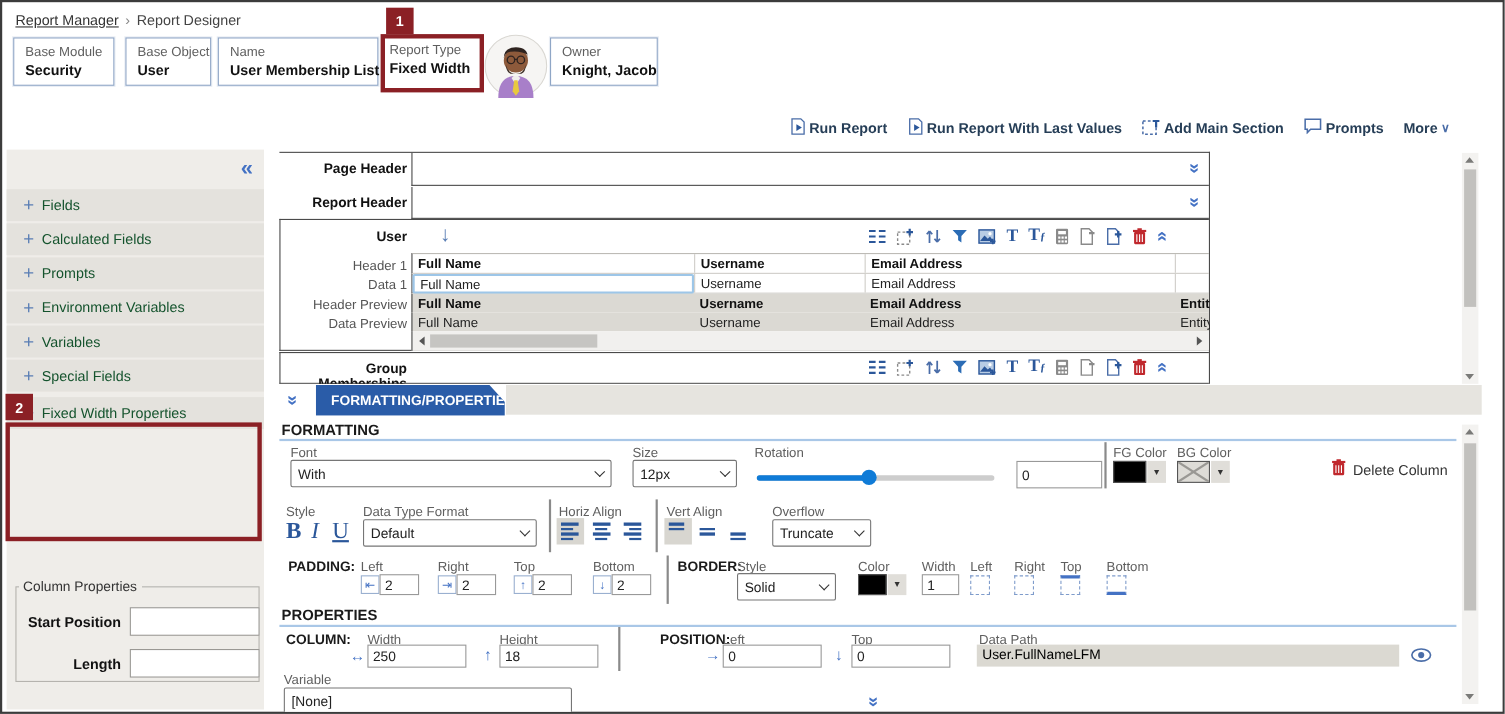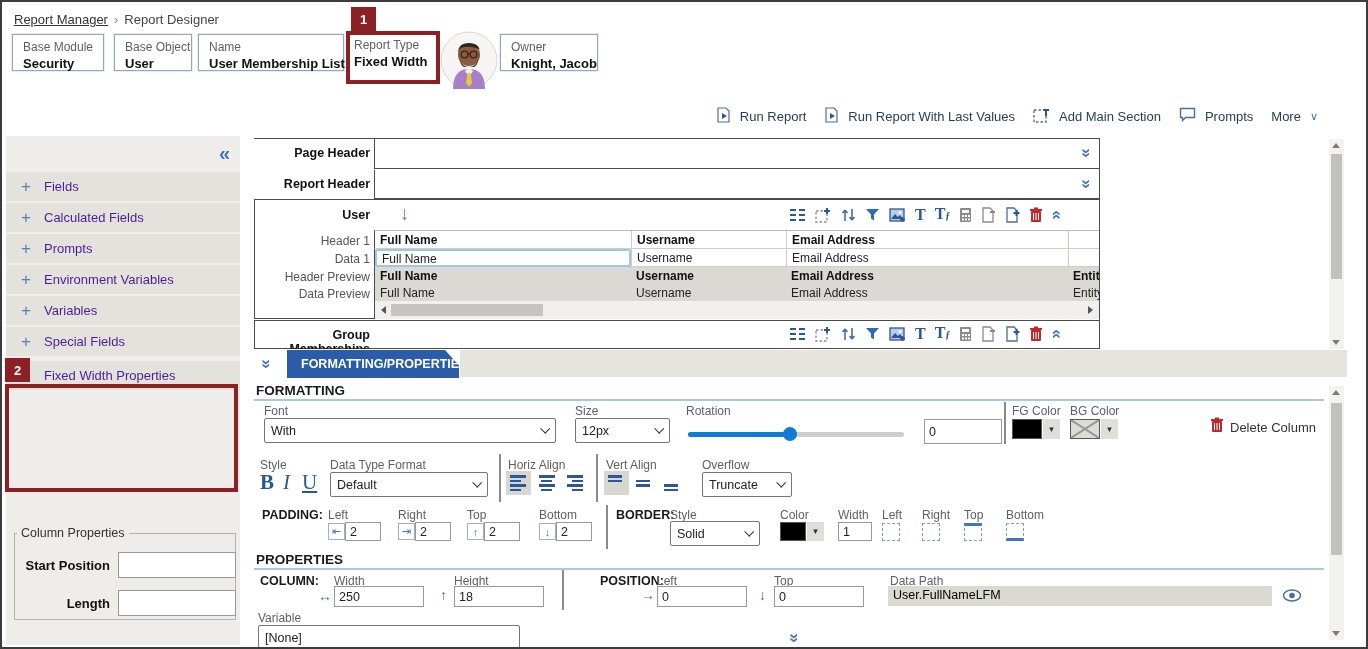--- a/index.html
+++ b/index.html
@@ -6,33 +6,33 @@
   html,body { width:1368px; height:649px; font-family:"Liberation Sans", sans-serif; background:#fff; }
   #screen { position:relative; width:1368px; height:649px; border:2px solid #3c3c3c; background:#fff; overflow:hidden; }
   .abs { position:absolute; }
   .lbl { color:#5f5f5f; font-size:12px; }
   .boldlbl { color:#1a1a1a; font-weight:bold; font-size:12.5px; }
   
   .crumb-link { color:#333; font-size:13px; text-decoration:underline; cursor:pointer; }
   .crumb-sep { color:#888; font-size:13px; margin:0 6px; }
   .crumb-cur { color:#444; font-size:13px; }
   
-  .card { position:absolute; top:32px; height:37px; background:#fff; border:1px solid #8fa6c6; box-shadow:0 0 0 1px #e8edf4; padding:5px 10px; }
+  .card { position:absolute; top:32px; height:44px; background:#fff; border:1px solid #8fa6c6; box-shadow:0 0 0 1px #e8edf4; padding:5px 10px; }
   .card .c-label { color:#5f5f5f; font-size:12px; white-space:nowrap; }
   .card .c-value { color:#111; font-size:13px; font-weight:bold; white-space:nowrap; margin-top:2px; }
   .redbox { position:absolute; border:4px solid #8b2025; background:transparent; }
   .badge { position:absolute; width:25px; height:24px; background:#8b2025; color:#fff; font-weight:bold; font-size:13px; display:flex; align-items:center; justify-content:center; }
   
   .tbar { position:absolute; top:100px; left:600px; right:48px; height:28px; display:flex; justify-content:flex-end; align-items:center; gap:18px; }
-  .tbar-item { display:flex; align-items:center; gap:9px; color:#263e57; font-size:13px; cursor:pointer; white-space:nowrap; }
+  .tbar-item { display:flex; align-items:center; gap:3px; color:#263e57; font-size:13px; cursor:pointer; white-space:nowrap;font-weight:bold; }
   
   .sidebar { position:absolute; left:4px; top:134px; width:234px; height:509px; background:#efede9; }
   .sb-item { position:absolute; left:0; width:234px; height:29px; background:#e4e2dd; display:flex; align-items:center; cursor:pointer; }
   .sb-plus { color:#5b7fb5; font-size:17px; width:20px; text-align:center; margin-left:10px; font-weight:normal; }
-  .sb-label { color:#4c1d95; font-size:13px; margin-left:8px; }
+  .sb-label { color:#14532d; font-size:13px; margin-left:2px; }
   .collapse-arrow { color:#4472c4; font-size:20px; font-weight:bold; }
   fieldset.colprops { position:absolute; left:8px; top:390px; width:222px; height:94px; border:1px solid #b5b3ae; background:#efede9; }
   fieldset.colprops legend { color:#333; font-size:12.5px; padding:0 4px; margin-left:2px; }
   .cp-row { position:absolute; display:flex; align-items:center; }
   .cp-label { font-weight:bold; color:#111; font-size:13px; width:95px; text-align:right; }
   .cp-input { width:118px; height:26px; border:1px solid #9a9894; background:#fff; margin-left:8px; font-size:13px; padding:0 4px; }
   .band-label { position:absolute; left:252px; width:116px; text-align:right; color:#111; font-weight:bold; font-size:12.5px; }
   .row-label { position:absolute; left:252px; width:116px; text-align:right; color:#555; font-size:12px; }
   .cell { position:absolute; font-size:12px; color:#222; padding:2px 0 0 5px; overflow:hidden; white-space:nowrap; border-left:1px solid #cfcdc8; height:100%; }
   .hdr-cell { font-weight:bold; color:#111; }

